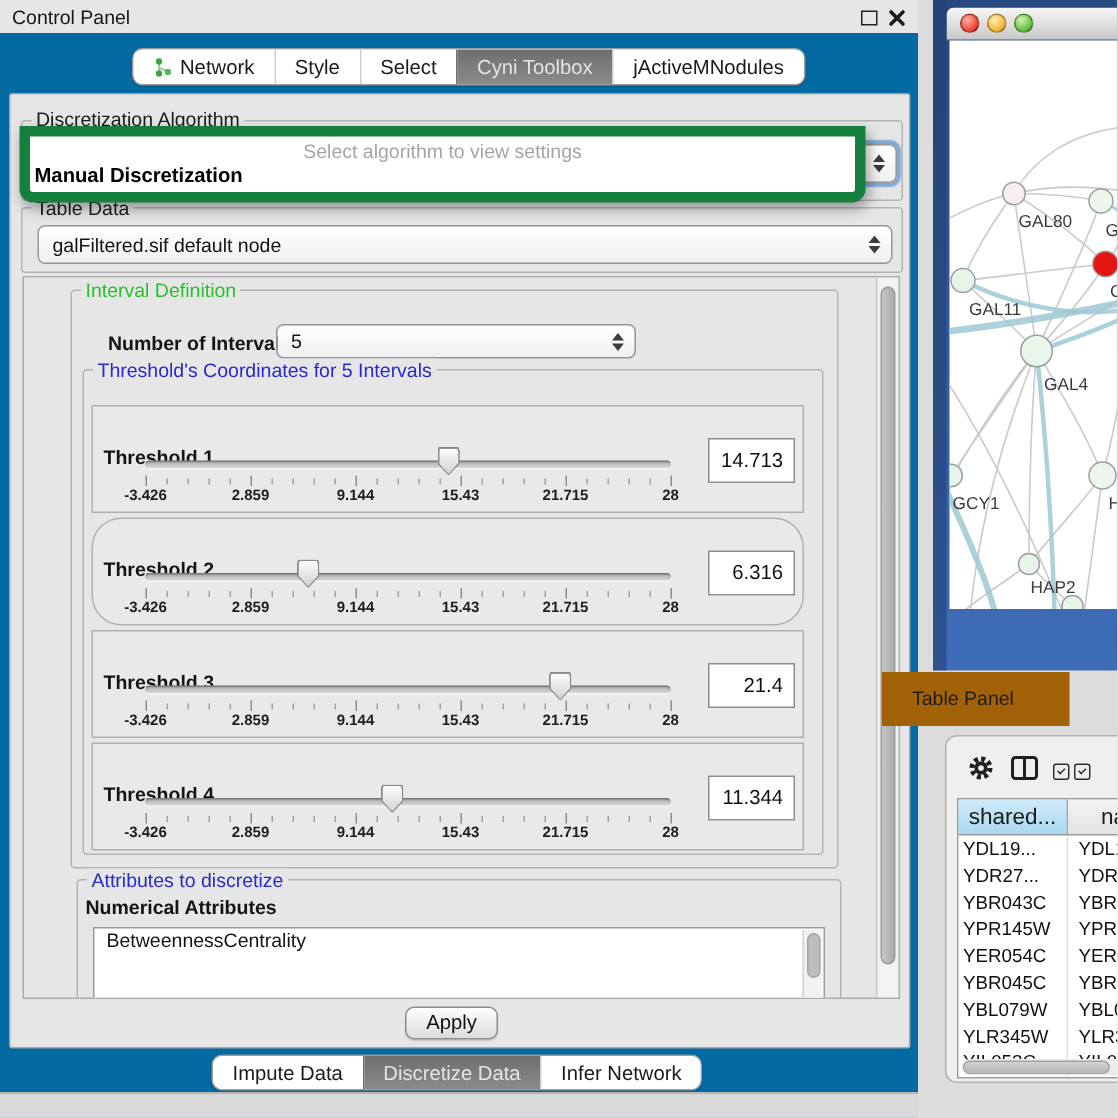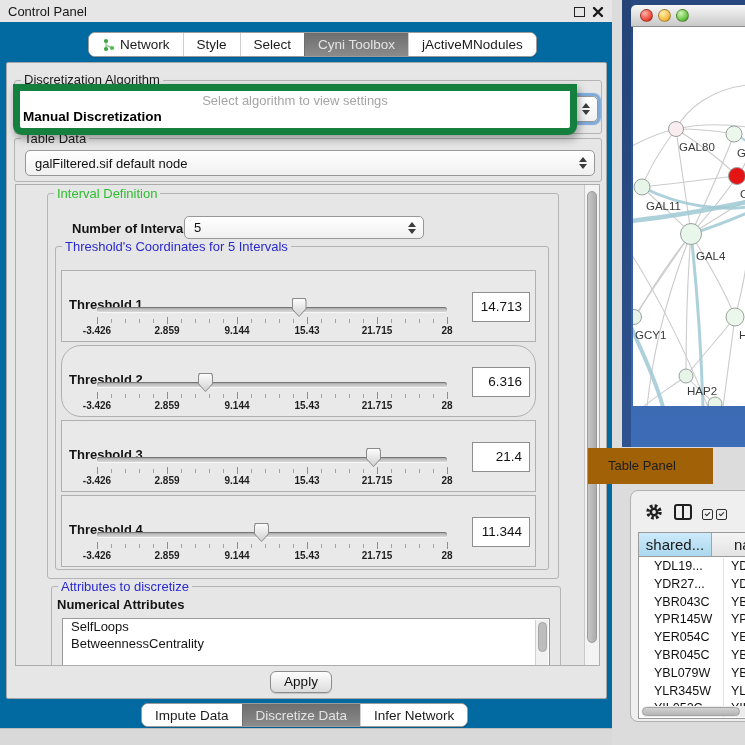--- a/index.html
+++ b/index.html
@@ -97,21 +97,21 @@
   .split-btn .mid { position:absolute; left:50%; top:0; width:2px; height:100%; background:#1f1f1f; transform:translateX(-50%); }
   .cb { position:absolute; top:18px; width:11px; height:11px; border:1.5px solid #2e2e2e; border-radius:2px; }
   .cb .mark { position:absolute; left:2px; top:2px; width:5px; height:3px; border-left:1.5px solid #2e2e2e; border-bottom:1.5px solid #2e2e2e; transform:rotate(-45deg); }
   .tbl { position:absolute; left:7px; top:41px; width:168px; height:187px; background:#fff; border:1px solid #9a9a9a; overflow:hidden; }
   .tbl-header { position:absolute; left:0; top:0; width:100%; height:24px; display:flex; }
   .th-cell { height:24px; font-size:15px; color:#1a1a1a; line-height:24px; overflow:hidden; white-space:nowrap; }
   .th-cell.c1 { width:73px; text-align:center; background:linear-gradient(#cdeafa,#abd8ef); border-right:1px solid #86aec3; border-bottom:1px solid #9a9a9a; }
   .th-cell.c2 { flex:1; padding-left:22px; background:linear-gradient(#f4f4f4,#e3e3e3); border-bottom:1px solid #9a9a9a; }
   .trow { position:absolute; left:0; width:100%; height:17.8px; display:flex; background:#fff; }
   .tcell { font-size:12.5px; color:#111; line-height:17.8px; white-space:nowrap; overflow:hidden; }
-  .tcell.c1 { width:73px; padding-left:3px; border-right:1px solid #e3e3e3;margin-left:12px; }
+  .tcell.c1 { width:73px; padding-left:3px; border-right:1px solid #e3e3e3; }
   .tcell.c2 { flex:1; padding-left:7px; }
   .hscroll { position:absolute; left:2px; bottom:1px; width:164px; height:11px; background:#ececec; border-radius:6px; }
   .hscroll-thumb { position:absolute; left:1px; top:1px; width:98px; height:9px; background:linear-gradient(#d2d2d2,#b5b5b5); border:1px solid #a3a3a3; border-radius:5px; }
 </style>
 </head>
 <body>
 
 <div class="stage">
 
   <section class="cp">
@@ -358,21 +358,20 @@
               </div>
             </div>
         </div>
       </div>
 
       <div class="group" style="left:35px; top:401px; width:510px; height:94px;">
         <span class="group-title blue">Attributes to discretize</span>
         <span class="attr-heading" style="left:5px; top:10px;">Numerical Attributes</span>
         <div class="attr-list" style="left:10px; top:31px; width:488px; height:60px;" id="attr-list">
 
-        <div class="list-item">SelfLoops</div>
             <div class="list-item">BetweennessCentrality</div>
             <div class="list-scroll">
               <div class="list-scroll-thumb"></div>
             </div>
           </div>
       </div>
 
       <div class="vscroll">
         <div class="vscroll-thumb"></div>
       </div>

